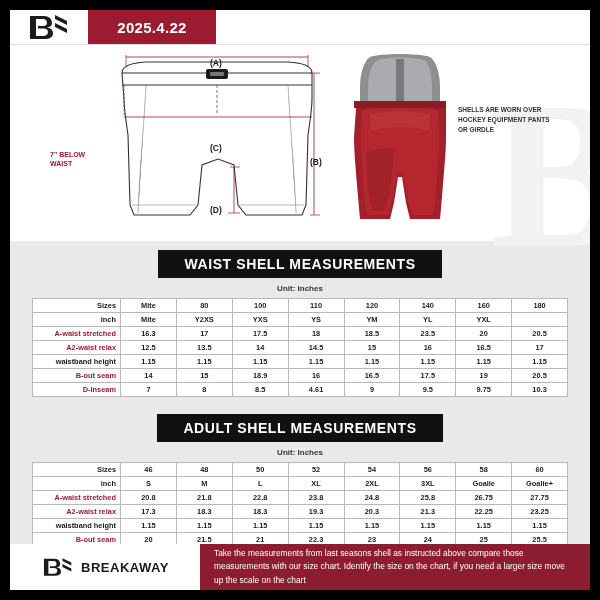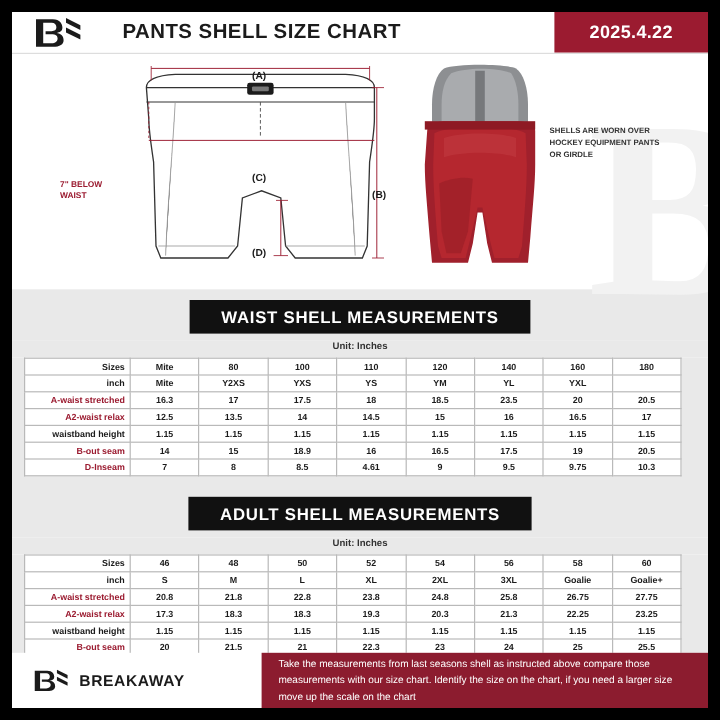--- a/index.html
+++ b/index.html
@@ -128,21 +128,21 @@
   }
   .unit {
     background: #e9e9e9;
     text-align: center;
     font-size: 8px;
     color: #333;
     padding-bottom: 5px;
     font-weight: bold;
   }
   
-  .tbl-wrap { background: #e9e9e9; padding: 0 22px 8px 10px; }
+  .tbl-wrap { background: #e9e9e9; padding: 0 22px 8px 22px; }
   table {
     width: 100%;
     border-collapse: collapse;
     background: #fff;
     table-layout: fixed;
   }
   td, th {
     border: 1px solid #b9b9b9;
     font-size: 7.4px;
     text-align: center;
@@ -160,59 +160,57 @@
   td.rowhead.dark { color: #1b1b1b; }
   
   .footer {
     position: absolute;
     left: 0; right: 0; bottom: 0;
     height: 46px;
     display: flex;
     background: #fff;
   }
   .footer-logo {
-    width: 160px;
+    width: 190px;
     display: flex;
     align-items: center;
     justify-content: center;
     gap: 6px;
   }
   .footer-logo .word {
     font-size: 13px;
     font-weight: bold;
     letter-spacing: 0.5px;
     color: #1b1b1b;
   }
   .footer-note {
     flex: 1;
     background: #8c1c2f;
     color: #fff;
     font-size: 8.4px;
     line-height: 1.55;
     display: flex;
     align-items: center;
     padding: 0 14px;
-    margin-left: 48px;
   }
 </style>
 </head>
 <body>
 
 <div class="page">
 
   <div class="header">
     <div class="logo-box">
       <svg width="46" height="28" viewBox="0 0 46 28">
         <path d="M4 3 L18 3 C24 3 26 7 26 10 C26 13 24 14 21 14.5 C25 15 27 17 27 20.5 C27 24 24 26 18 26 L4 26 Z" fill="#1b1b1b"></path>
         <path d="M10 6 L10 23 L17 23 C20 23 22 21.5 22 19 C22 16.5 20 15.5 17 15.5 L12 15.5 L12 13 L17 13 C19.5 13 21 12 21 9.8 C21 7.5 19.5 6 17 6 Z" fill="#ffffff"></path>
         <path d="M29 2 L41 8 L41 12 L29 6 Z" fill="#1b1b1b"></path>
         <path d="M29 10 L41 16 L41 20 L29 14 Z" fill="#1b1b1b"></path>
       </svg>
     </div>
-    <div class="header-title">PANTS SHELL SIZE CHART</div>
     <div class="header-date">2025.4.22</div>
   </div>
 
   <div class="diagram">
     <div class="watermark">B</div>
     <div class="diagram-inner">
 
       <svg class="shorts-svg" width="222" height="176" viewBox="0 0 222 176">
 
         <path d="M16 18 C16 12 22 8 40 7 L182 7 C200 8 206 12 206 18

